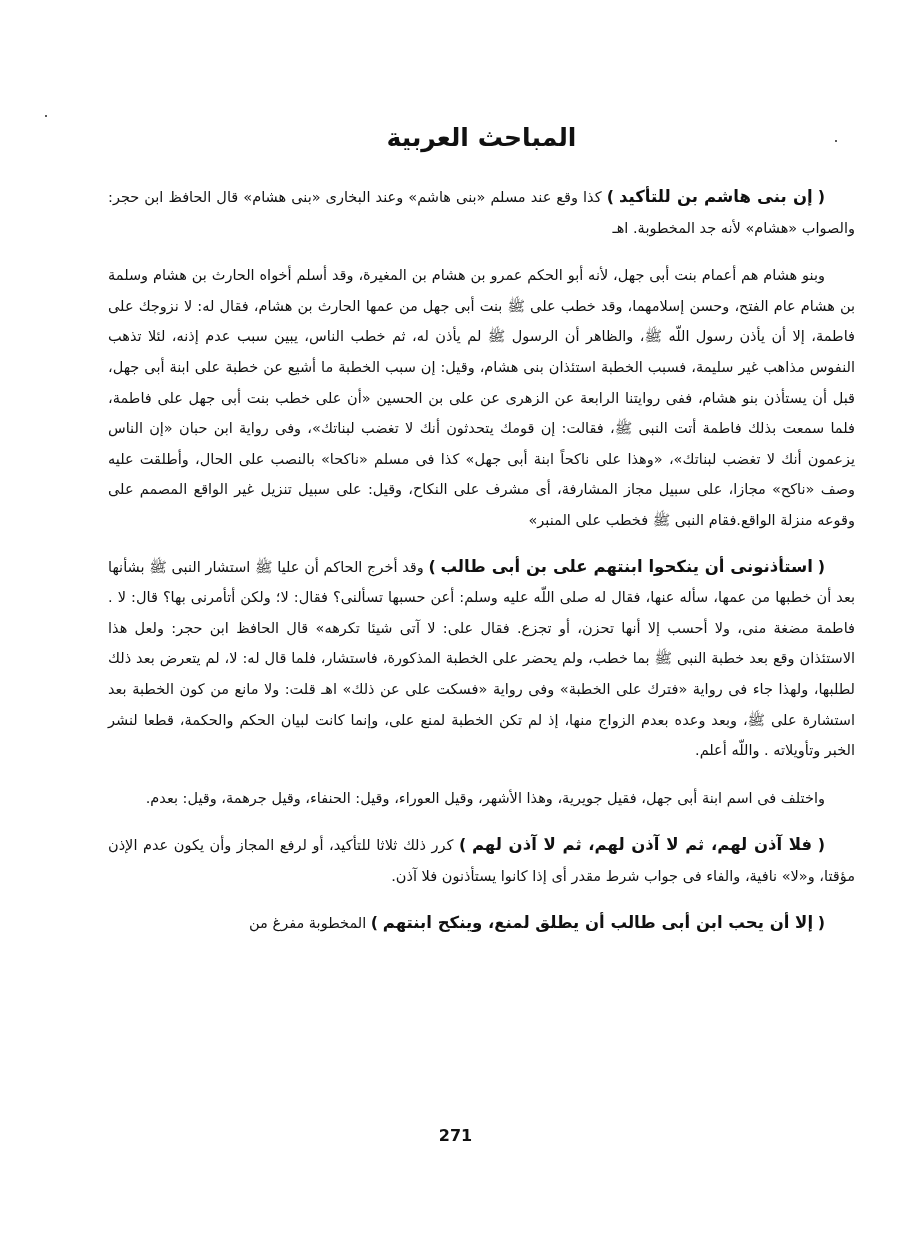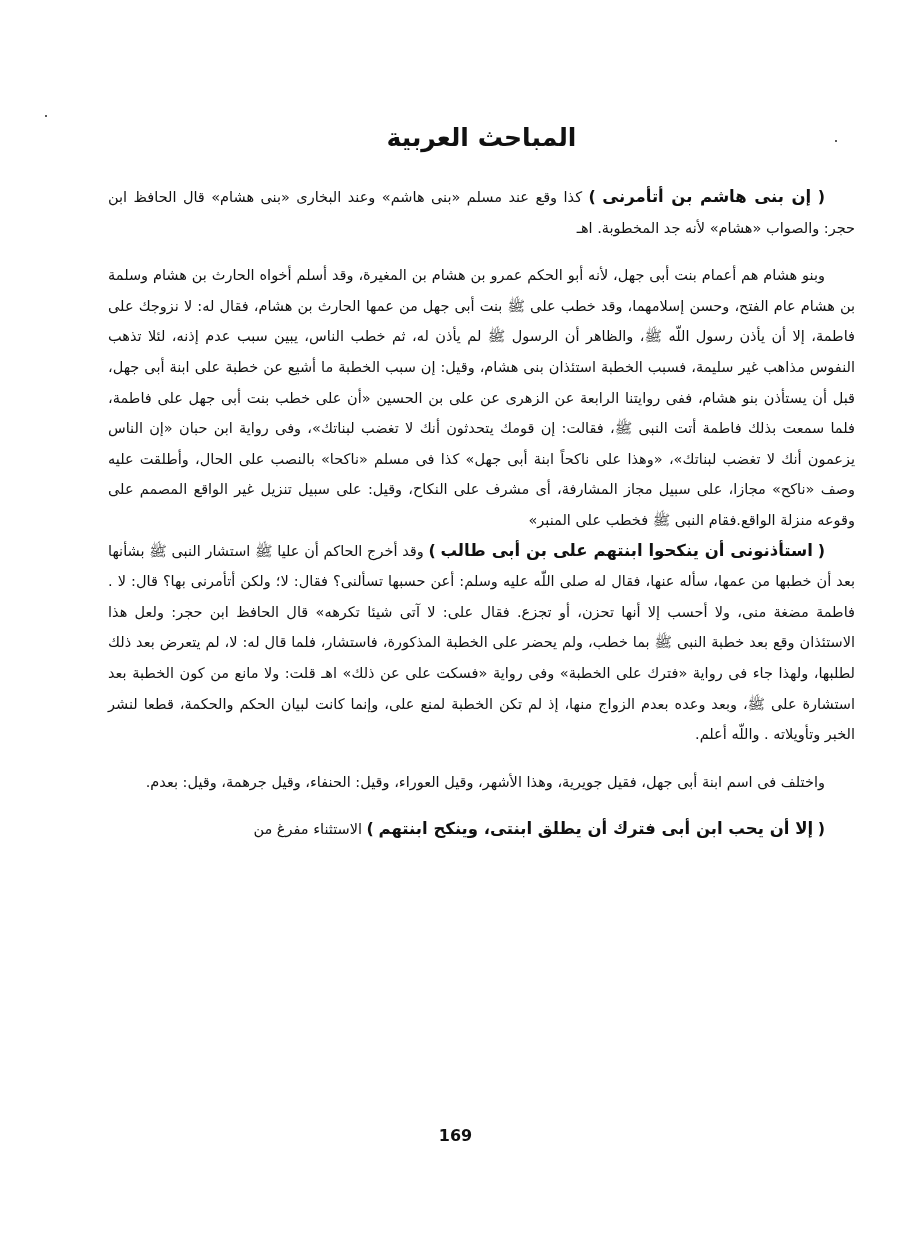--- a/index.html
+++ b/index.html
@@ -26,21 +26,21 @@
     }
     .para {
       font-size: 14.5px;
       line-height: 30.6px;
       margin: 0;
       padding: 0;
     }
     .para.indent {
       text-indent: 30px;
     }
-    .gap-small { margin-top: 0; }
+    .gap-small { margin-top: 16px; }
     .gap-med { margin-top: 17px; }
     .section-title {
       text-align: right;
       text-align-last: center;
       font-size: 25px;
       font-weight: bold;
       margin: 24px 0 26px 0;
       line-height: 36px;
     }
     .lemma {
@@ -73,42 +73,48 @@
 </head>
 <body>
 
 <div class="page">
 
 
   <h2 class="section-title">المباحث العربية</h2>
 
   <p class="para indent">
     <span class="paren">(</span>
-    <span class="lemma">إن بنى هاشم بن أتأمرنى</span>
+    <span class="lemma">إن بنى هاشم بن للتأكيد</span>
     <span class="paren">)</span>
     <span>كذا وقع عند مسلم «بنى هاشم» وعند البخارى «بنى هشام» قال الحافظ ابن حجر: والصواب «هشام» لأنه جد المخطوبة. اهـ</span>
   </p>
 
   <p class="para indent gap-med">وبنو هشام هم أعمام بنت أبى جهل، لأنه أبو الحكم عمرو بن هشام بن المغيرة، وقد أسلم أخواه الحارث بن هشام وسلمة بن هشام عام الفتح، وحسن إسلامهما، وقد خطب على ﷺ بنت أبى جهل من عمها الحارث بن هشام، فقال له: لا نزوجك على فاطمة، إلا أن يأذن رسول اللّه ﷺ، والظاهر أن الرسول ﷺ لم يأذن له، ثم خطب الناس، يبين سبب عدم إذنه، لئلا تذهب النفوس مذاهب غير سليمة، فسبب الخطبة استئذان بنى هشام، وقيل: إن سبب الخطبة ما أشيع عن خطبة على ابنة أبى جهل، قبل أن يستأذن بنو هشام، ففى روايتنا الرابعة عن الزهرى عن على بن الحسين «أن على خطب بنت أبى جهل على فاطمة، فلما سمعت بذلك فاطمة أتت النبى ﷺ، فقالت: إن قومك يتحدثون أنك لا تغضب لبناتك»، وفى رواية ابن حبان «إن الناس يزعمون أنك لا تغضب لبناتك»، «وهذا على ناكحاً ابنة أبى جهل» كذا فى مسلم «ناكحا» بالنصب على الحال، وأطلقت عليه وصف «ناكح» مجازا، على سبيل مجاز المشارفة، أى مشرف على النكاح، وقيل: على سبيل تنزيل غير الواقع المصمم على وقوعه منزلة الواقع.فقام النبى ﷺ فخطب على المنبر»</p>
 
   <p class="para indent gap-small">
     <span class="paren">(</span>
     <span class="lemma">استأذنونى أن ينكحوا ابنتهم على بن أبى طالب</span>
     <span class="paren">)</span>
     <span>وقد أخرج الحاكم أن عليا ﷺ استشار النبى ﷺ بشأنها بعد أن خطبها من عمها، سأله عنها، فقال له صلى اللّه عليه وسلم: أعن حسبها تسألنى؟ فقال: لا؛ ولكن أتأمرنى بها؟ قال: لا . فاطمة مضغة منى، ولا أحسب إلا أنها تحزن، أو تجزع. فقال على: لا آتى شيئا تكرهه» قال الحافظ ابن حجر: ولعل هذا الاستئذان وقع بعد خطبة النبى ﷺ بما خطب، ولم يحضر على الخطبة المذكورة، فاستشار، فلما قال له: لا، لم يتعرض بعد ذلك لطلبها، ولهذا جاء فى رواية «فترك على الخطبة» وفى رواية «فسكت على عن ذلك» اهـ قلت: ولا مانع من كون الخطبة بعد استشارة على ﷺ، وبعد وعده بعدم الزواج منها، إذ لم تكن الخطبة لمنع على، وإنما كانت لبيان الحكم والحكمة، قطعا لنشر الخبر وتأويلاته . واللّه أعلم.</span>
   </p>
 
   <p class="para indent gap-med">واختلف فى اسم ابنة أبى جهل، فقيل جويرية، وهذا الأشهر، وقيل العوراء، وقيل: الحنفاء، وقيل جرهمة، وقيل: بعدم.</p>
 
+  <p class="para indent gap-med">
+    <span class="paren">(</span>
+    <span class="lemma">فلا آذن لهم، ثم لا آذن لهم، ثم لا آذن لهم</span>
+    <span class="paren">)</span>
+    <span>كرر ذلك ثلاثا للتأكيد، أو لرفع المجاز وأن يكون عدم الإذن مؤقتا، و«لا» نافية، والفاء فى جواب شرط مقدر أى إذا كانوا يستأذنون فلا آذن.</span>
+  </p>
 
   <p class="para indent gap-med">
     <span class="paren">(</span>
-    <span class="lemma">إلا أن يحب ابن أبى فترك أن يطلق ابنتى، وينكح ابنتهم</span>
+    <span class="lemma">إلا أن يحب ابن أبى طالب أن يطلق لمنع، وينكح ابنتهم</span>
     <span class="paren">)</span>
-    <span>الاستثناء مفرغ من</span>
+    <span>المخطوبة مفرغ من</span>
   </p>
 
 </div>
 
-<div class="page-number">169</div>
+<div class="page-number">271</div>
 
 <span class="stray-dot" style="left:45px; top:115px;"></span>
 <span class="stray-dot" style="left:835px; top:140px;"></span>
 
 </body></html>

